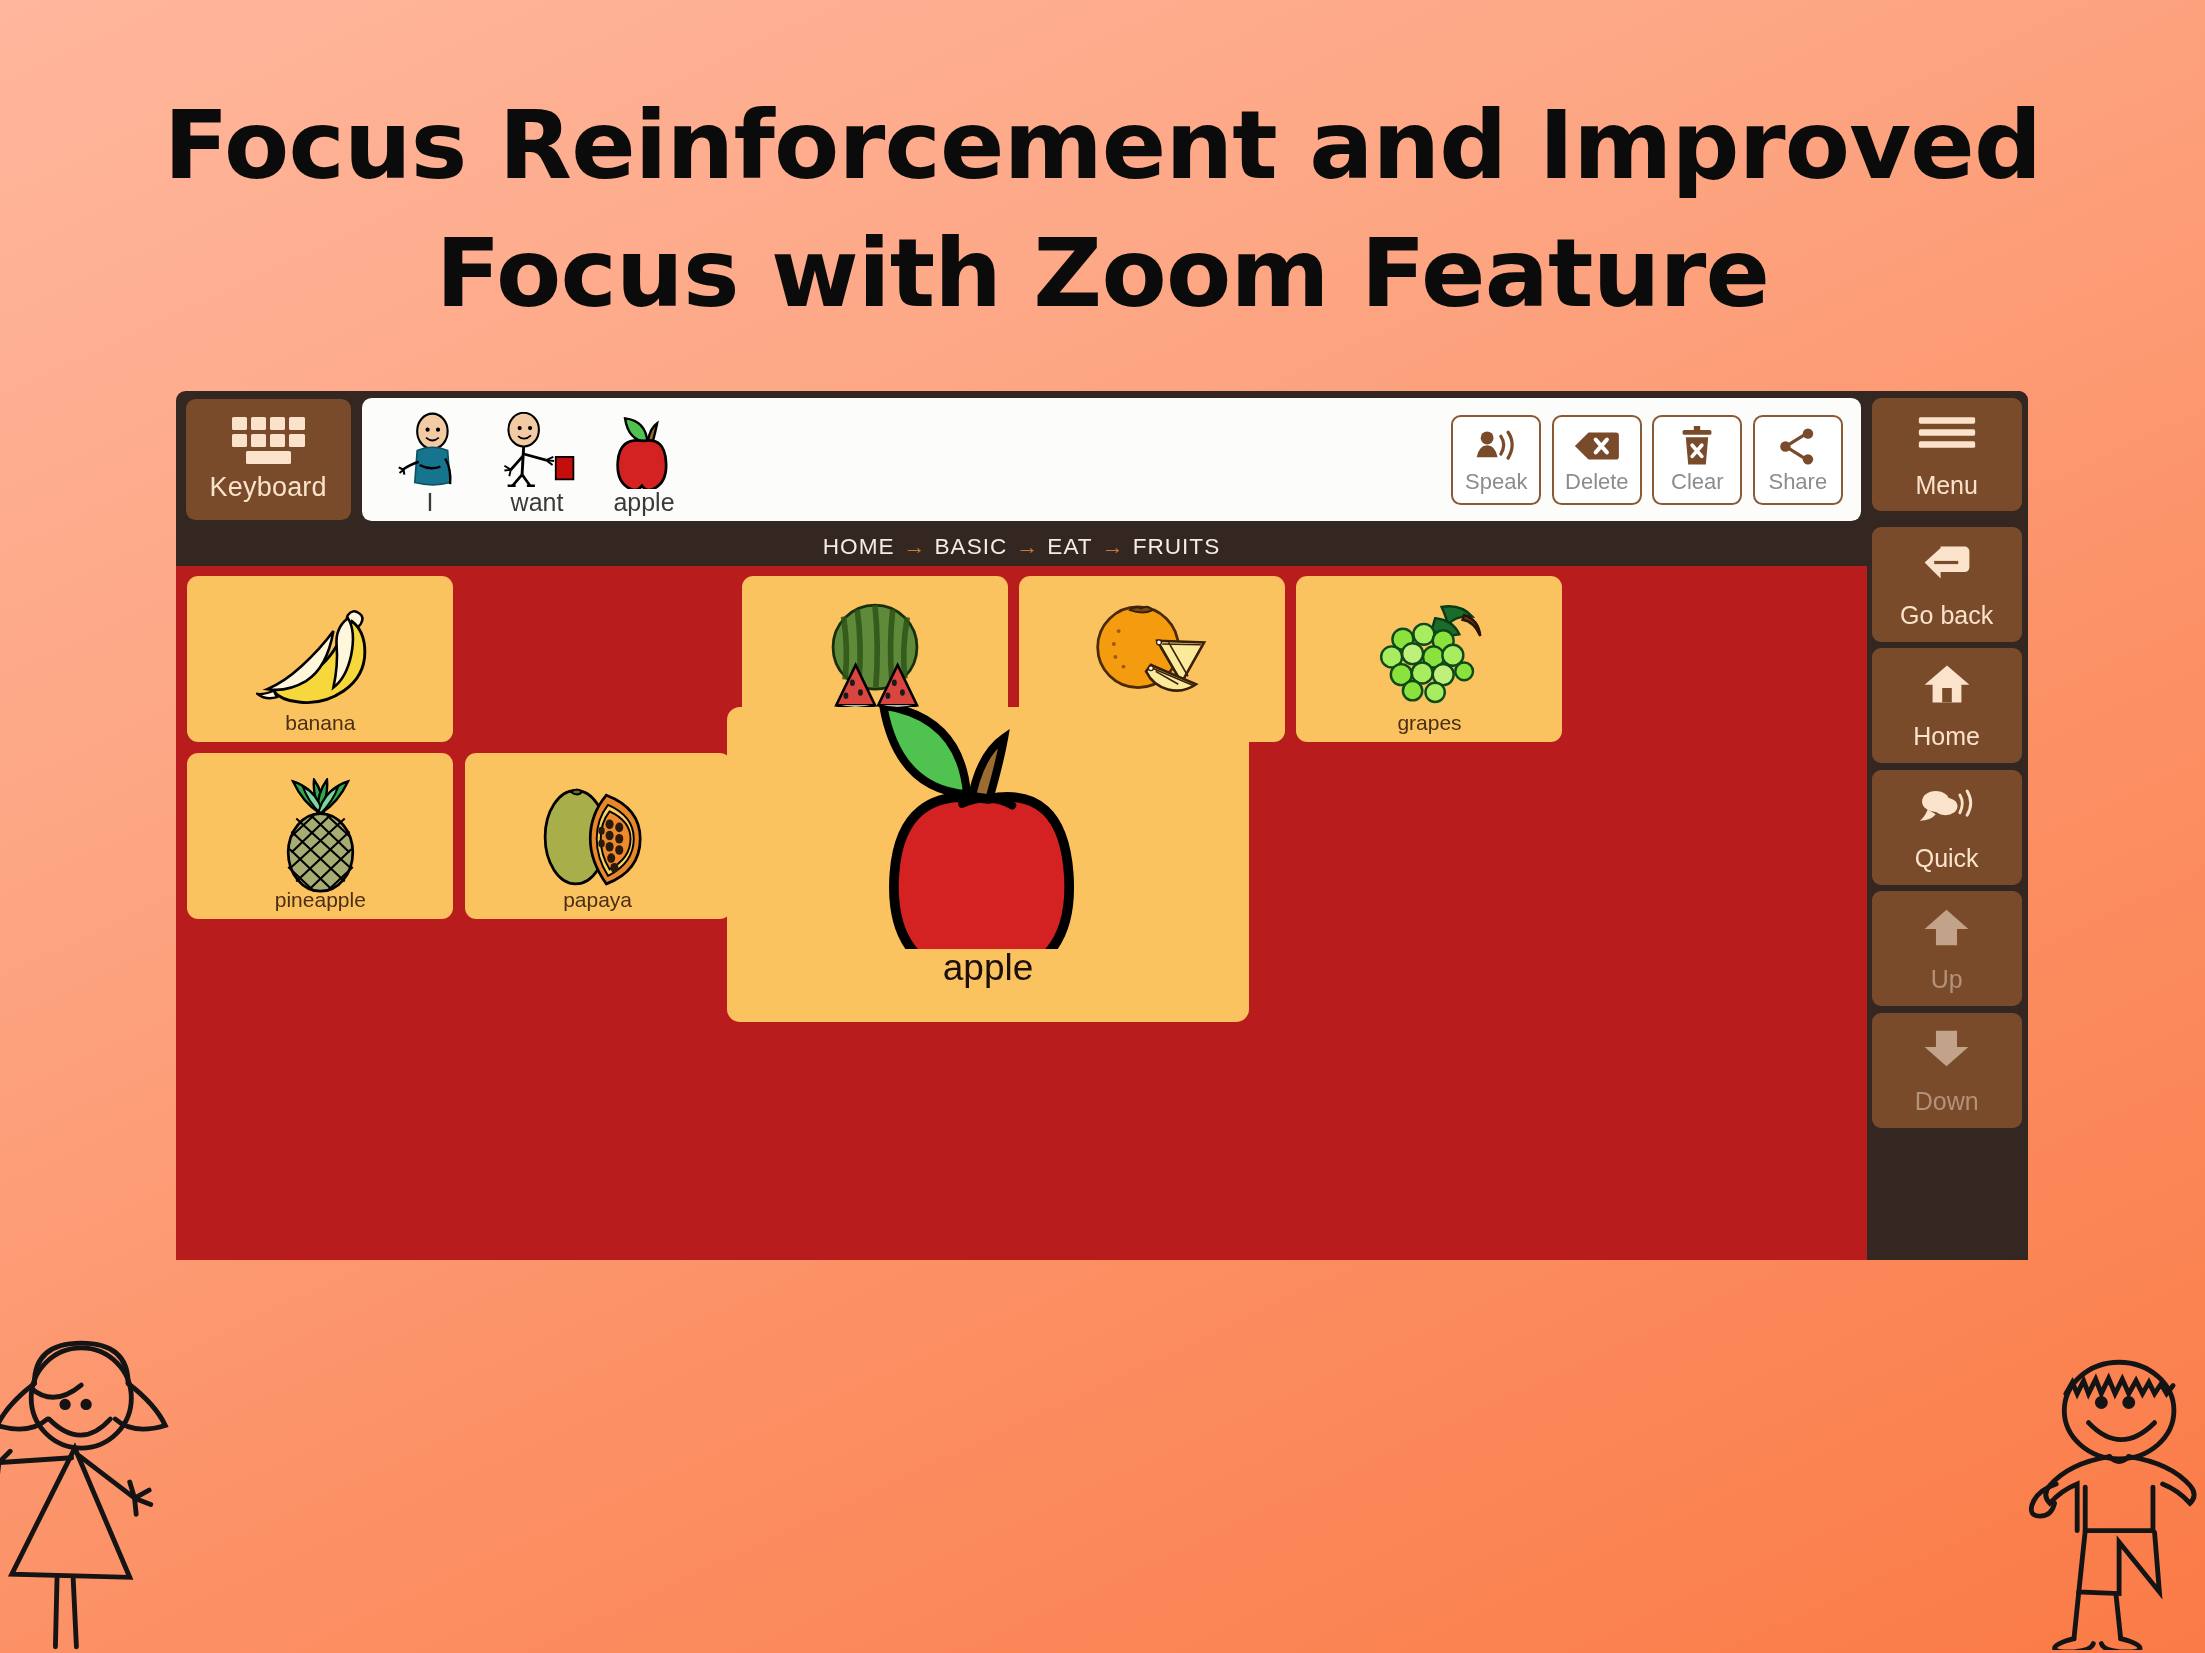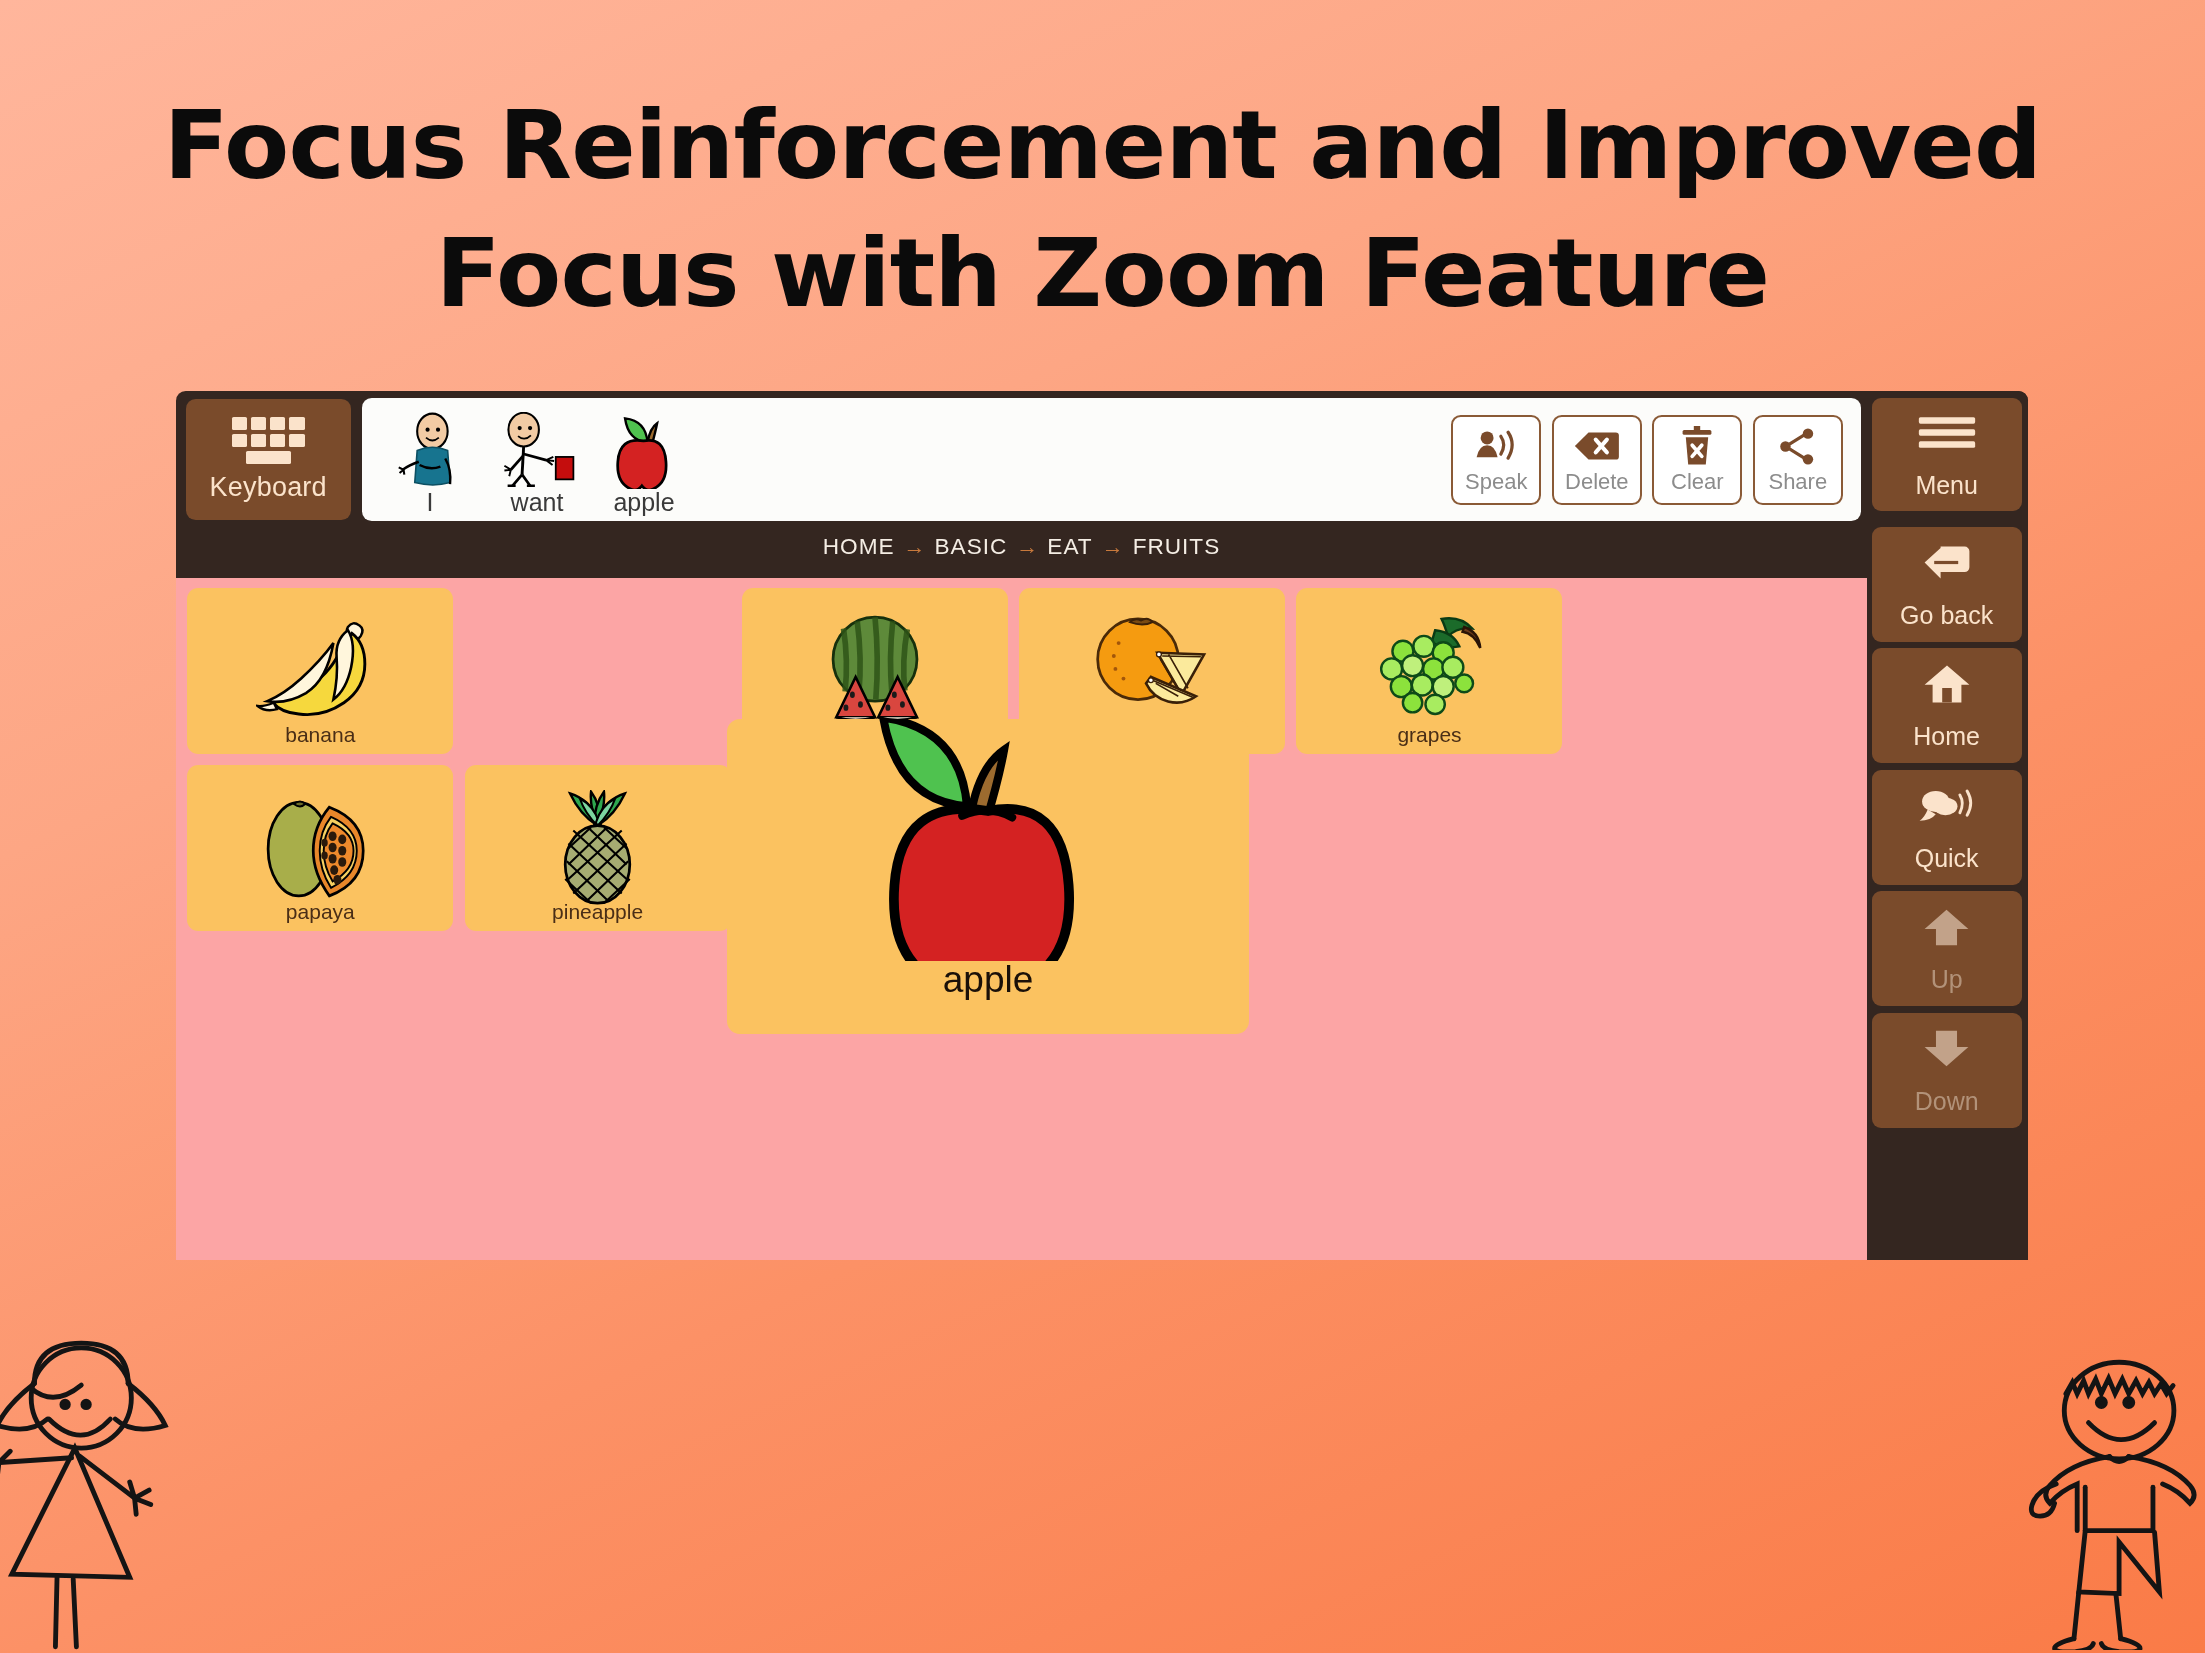--- a/index.html
+++ b/index.html
@@ -71,23 +71,22 @@
   
   #breadcrumb {
     height:39px; background:#342620; display:flex; align-items:center;
     justify-content:center; gap:9px; flex:0 0 auto;
   }
   #breadcrumb .crumb { color:#F4EDE4; font-size:22.6px; letter-spacing:1px; cursor:pointer; }
   #breadcrumb .arrow { color:#C8793C; font-size:22px; line-height:1; }
 
   
   #board {
-    flex:1 1 auto; background:#fca5a5; position:relative; overflow:hidden;
+    flex:1 1 auto; background:#b91c1c; position:relative; overflow:hidden;
     padding:9.7px 11.3px;
-    margin-top:12px;
   }
   .grid-row { display:flex; gap:11.3px; height:166px; margin-bottom:11.3px; }
   .cell { width:266px; height:166px; flex:0 0 auto; }
   .cell.tile {
     background:#FBC260; border-radius:11.3px; position:relative;
     display:flex; flex-direction:column; align-items:center; justify-content:center;
     cursor:pointer; overflow:hidden;
   }
   .cell.blank { background:transparent; }
   .tile .art { height:115px; display:flex; align-items:center; justify-content:center; }
@@ -364,20 +363,43 @@
             </span>
             <span class="tlabel">grapes</span>
           </div>
 
         </div>
 
         <div class="grid-row">
 
           <div class="cell tile">
             <span class="art">
+              <svg width="113" height="115" viewBox="0 0 140 142">
+                <g fill="#2FA84F" stroke="#000" stroke-width="3">
+                  <path d="M70 44 q-22 -14 -34 -40 q24 8 34 30 z"></path>
+                  <path d="M70 44 q22 -14 34 -40 q-24 8 -34 30 z"></path>
+                  <path d="M70 44 q-10 -24 -8 -42 q12 16 12 40 z"></path>
+                  <path d="M70 44 q10 -24 8 -42 q-12 16 -12 40 z"></path>
+                </g>
+                <g fill="#7CD6A0" stroke="#000" stroke-width="2.6">
+                  <path d="M70 44 q-16 -16 -22 -34 q18 10 24 30 z"></path>
+                  <path d="M70 44 q16 -16 22 -34 q-18 10 -24 30 z"></path>
+                </g>
+                <ellipse cx="70" cy="92" rx="40" ry="48" fill="#A6AC72" stroke="#000" stroke-width="3.4"></ellipse>
+                <g stroke="#000" stroke-width="2.6" fill="none">
+                  <path d="M34 72 L62 46 M34 92 L82 46 M32 112 L100 50 M40 128 L106 66 M56 138 L108 88 M78 140 L110 110"></path>
+                  <path d="M106 72 L78 46 M106 92 L58 46 M108 112 L40 50 M100 128 L34 66 M84 138 L32 88 M62 140 L30 110"></path>
+                </g>
+              </svg>
+            </span>
+            <span class="tlabel">pineapple</span>
+          </div>
+
+          <div class="cell tile">
+            <span class="art">
               <svg width="137" height="113" viewBox="0 0 170 140">
                 <ellipse cx="58" cy="72" rx="38" ry="58" fill="#A8AE4A" stroke="#000" stroke-width="3.4"></ellipse>
                 <path d="M52 16 q8 -6 14 0 q-6 6 -14 0 z" fill="#6B6B2A" stroke="#000" stroke-width="2.4"></path>
                 <path d="M96 20 q42 16 42 54 q0 40 -42 56 q-20 -28 -20 -56 q0 -30 20 -54 z" fill="#E8872A" stroke="#000" stroke-width="3.4"></path>
                 <path d="M98 32 q32 14 32 42 q0 30 -32 46 q-14 -22 -14 -46 q0 -24 14 -42 z" fill="#F7D060" stroke="#000" stroke-width="2.4"></path>
                 <path d="M100 40 q26 12 26 34 q0 24 -26 38 q-11 -18 -11 -38 q0 -20 11 -34 z" fill="#EE8A2C" stroke="#000" stroke-width="2.4"></path>
                 <g fill="#2A1A0C">
                   <ellipse cx="100" cy="56" rx="5" ry="6"></ellipse>
                     <ellipse cx="112" cy="60" rx="5" ry="6"></ellipse>
                   <ellipse cx="100" cy="70" rx="5" ry="6"></ellipse>
@@ -385,43 +407,20 @@
                   <ellipse cx="100" cy="84" rx="5" ry="6"></ellipse>
                     <ellipse cx="112" cy="88" rx="5" ry="6"></ellipse>
                   <ellipse cx="102" cy="98" rx="5" ry="6"></ellipse>
                     <ellipse cx="106" cy="110" rx="5" ry="6"></ellipse>
                   <ellipse cx="90" cy="64" rx="4" ry="5"></ellipse>
                     <ellipse cx="90" cy="80" rx="4" ry="5"></ellipse>
                 </g>
               </svg>
             </span>
             <span class="tlabel">papaya</span>
-          </div>
-
-          <div class="cell tile">
-            <span class="art">
-              <svg width="113" height="115" viewBox="0 0 140 142">
-                <g fill="#2FA84F" stroke="#000" stroke-width="3">
-                  <path d="M70 44 q-22 -14 -34 -40 q24 8 34 30 z"></path>
-                  <path d="M70 44 q22 -14 34 -40 q-24 8 -34 30 z"></path>
-                  <path d="M70 44 q-10 -24 -8 -42 q12 16 12 40 z"></path>
-                  <path d="M70 44 q10 -24 8 -42 q-12 16 -12 40 z"></path>
-                </g>
-                <g fill="#7CD6A0" stroke="#000" stroke-width="2.6">
-                  <path d="M70 44 q-16 -16 -22 -34 q18 10 24 30 z"></path>
-                  <path d="M70 44 q16 -16 22 -34 q-18 10 -24 30 z"></path>
-                </g>
-                <ellipse cx="70" cy="92" rx="40" ry="48" fill="#A6AC72" stroke="#000" stroke-width="3.4"></ellipse>
-                <g stroke="#000" stroke-width="2.6" fill="none">
-                  <path d="M34 72 L62 46 M34 92 L82 46 M32 112 L100 50 M40 128 L106 66 M56 138 L108 88 M78 140 L110 110"></path>
-                  <path d="M106 72 L78 46 M106 92 L58 46 M108 112 L40 50 M100 128 L34 66 M84 138 L32 88 M62 140 L30 110"></path>
-                </g>
-              </svg>
-            </span>
-            <span class="tlabel">pineapple</span>
           </div>
 
           <div class="cell tile">
             <span class="tlabel"></span>
           </div>
 
         </div>
 
         <div id="zoom-card">
           <span class="zart">

